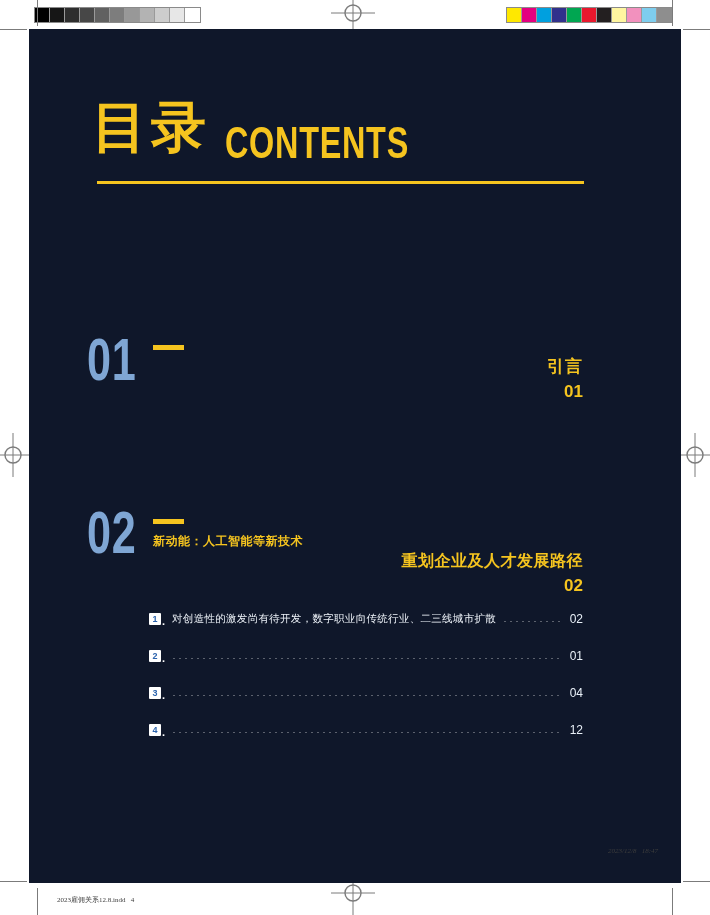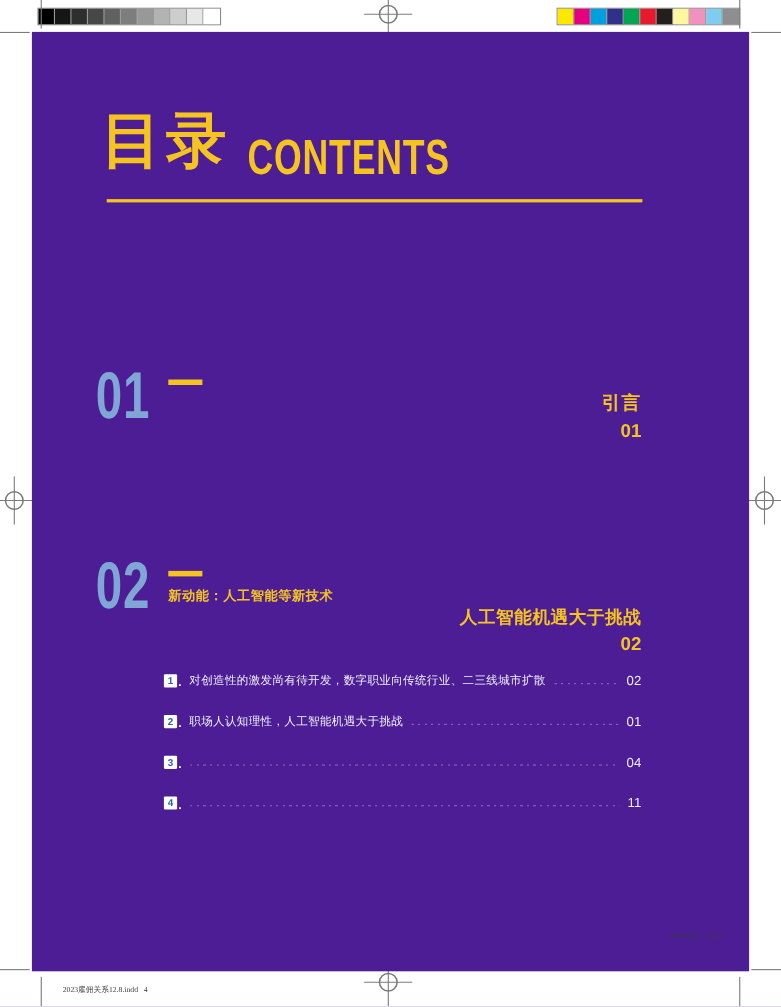--- a/index.html
+++ b/index.html
@@ -14,21 +14,21 @@
   #gray-bar  { left:34px; }
   #color-bar { left:506px; }
 
   
   .crop { position:absolute; background:#7b7b7b; }
 
   
   .regmark { position:absolute; width:44px; height:44px; }
 
   
-  .page { position:absolute; left:29px; top:29px; width:652px; height:854px; background:#4c1d95; }
+  .page { position:absolute; left:29px; top:29px; width:652px; height:854px; background:#0f172a; }
 
   .title-cn { position:absolute; left:63px; top:68px; font-size:55px; line-height:60px;
               font-weight:bold; color:#f5c41f; letter-spacing:4px; }
   .title-en { position:absolute; left:196px; top:94px; font-size:45px; line-height:40px;
               font-weight:bold; color:#f5c41f; transform:scaleX(0.72); transform-origin:left bottom;
               letter-spacing:1px; }
   .title-rule { position:absolute; left:68px; top:152px; width:487px; height:3px; background:#f5c41f; }
 
   .sec-num { position:absolute; left:58px; font-size:60px; line-height:52px; font-weight:bold;
              color:#7fa6d4; transform:scaleX(0.72); transform-origin:left top; letter-spacing:1px; }
@@ -139,55 +139,54 @@
     <div class="sec-row" style="top:326px;">
       <span class="sec-label">引言</span>
       <span class="leader-y"></span>
       <span class="sec-page">01</span>
     </div>
 
     <div class="sec-num" style="top:478px;">02</div>
     <div class="sec-bar" style="top:490px;"></div>
     <div class="sec-line1" style="top:504px;">新动能：人工智能等新技术</div>
     <div class="sec-row" style="top:522px;">
-      <span class="sec-label" style="font-size:16px;letter-spacing:0.5px;">人工智能机遇大于挑战</span>
+      <span class="sec-label" style="font-size:16px;letter-spacing:0.5px;">重划企业及人才发展路径</span>
       <span class="leader-y"></span>
       <span class="sec-page">02</span>
     </div>
 
     <div class="subitems">
 
       <div class="si-row">
         <span class="si-badge">1</span>
           <span class="si-dot">.</span>
         <span class="si-text">对创造性的激发尚有待开发，数字职业向传统行业、二三线城市扩散</span>
         <span class="leader-w"></span>
         <span class="si-page">02</span>
       </div>
 
       <div class="si-row">
         <span class="si-badge">2</span>
           <span class="si-dot">.</span>
-        <span class="si-text">职场人认知理性，人工智能机遇大于挑战</span>
         <span class="leader-w"></span>
         <span class="si-page">01</span>
       </div>
 
       <div class="si-row">
         <span class="si-badge">3</span>
           <span class="si-dot">.</span>
         <span class="leader-w"></span>
         <span class="si-page">04</span>
       </div>
 
       <div class="si-row">
         <span class="si-badge">4</span>
           <span class="si-dot">.</span>
         <span class="leader-w"></span>
-        <span class="si-page">11</span>
+        <span class="si-page">12</span>
       </div>
 
     </div>
   </div>
 
   <div class="slug" id="slug-left">2023雇佣关系12.8.indd   4</div>
   <div class="slug" id="slug-right">2023/12/8   18:47</div>
 
 </div>
 

